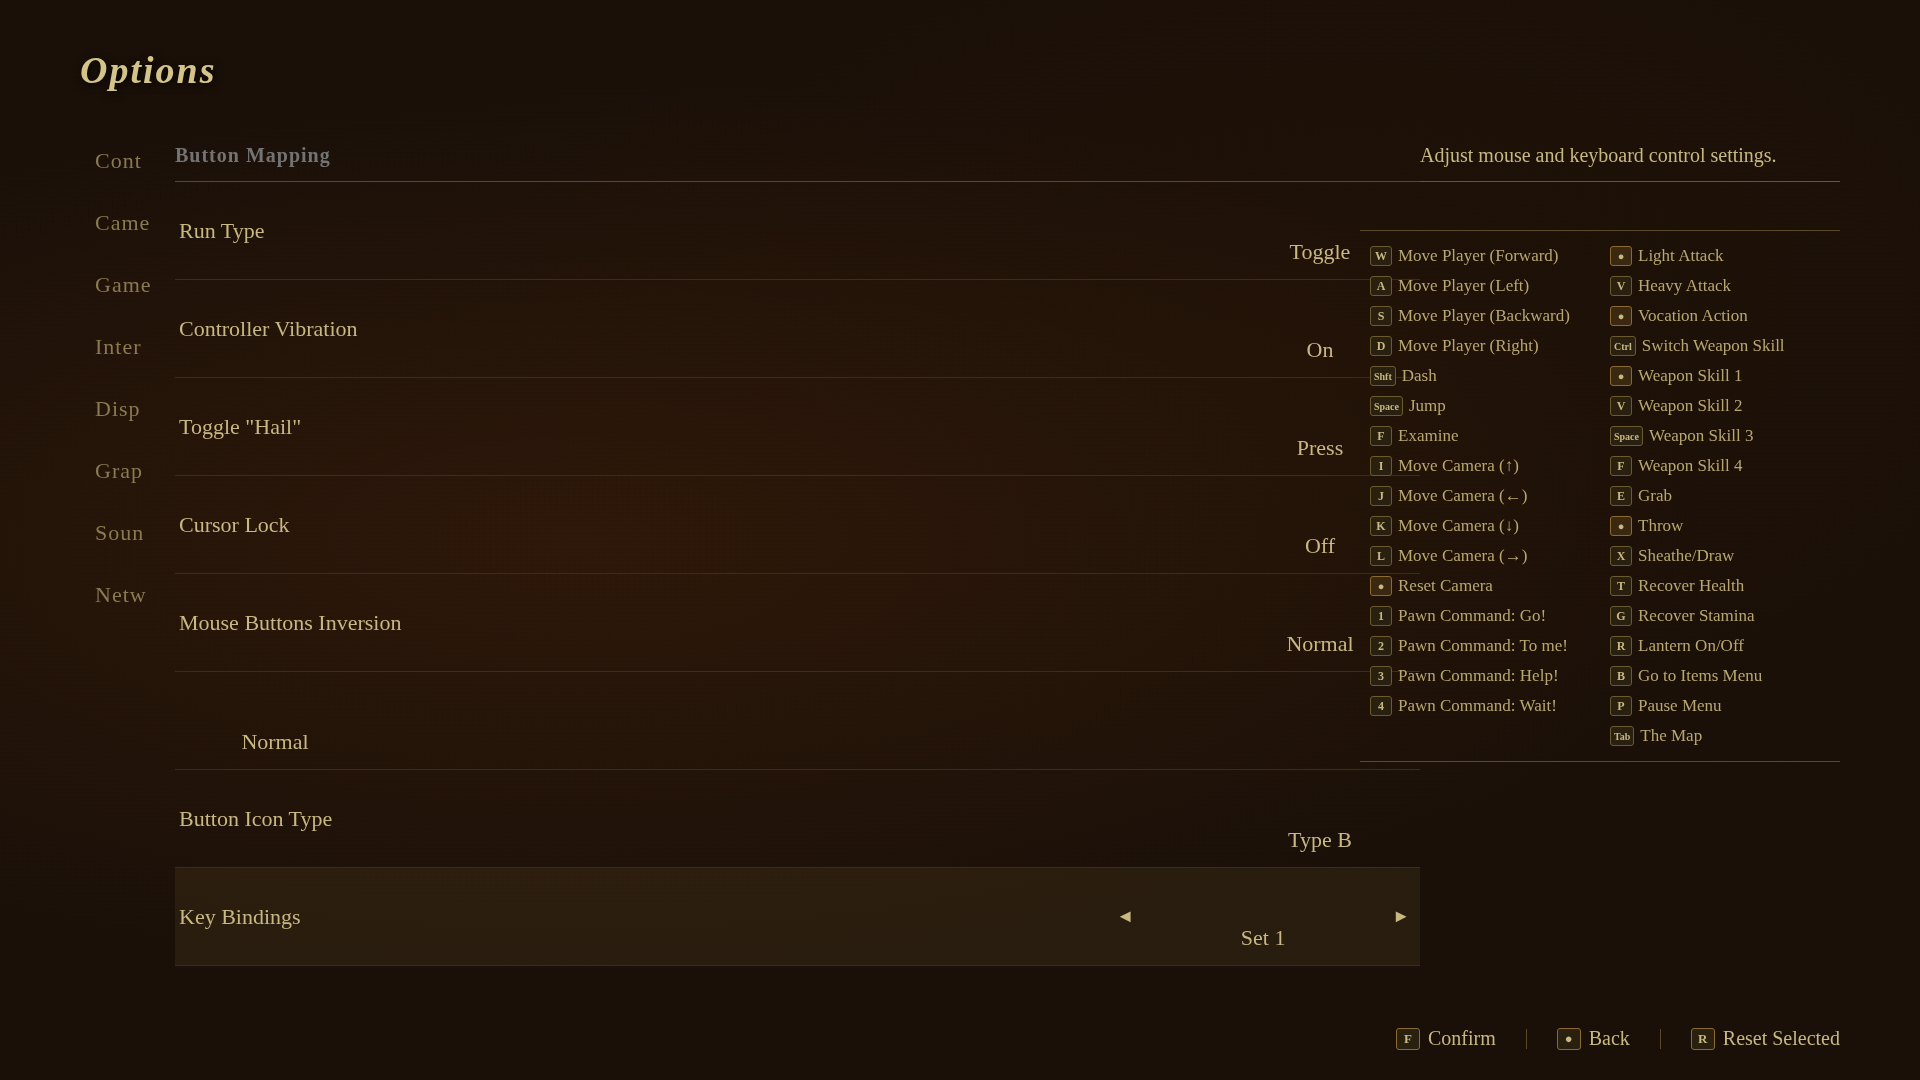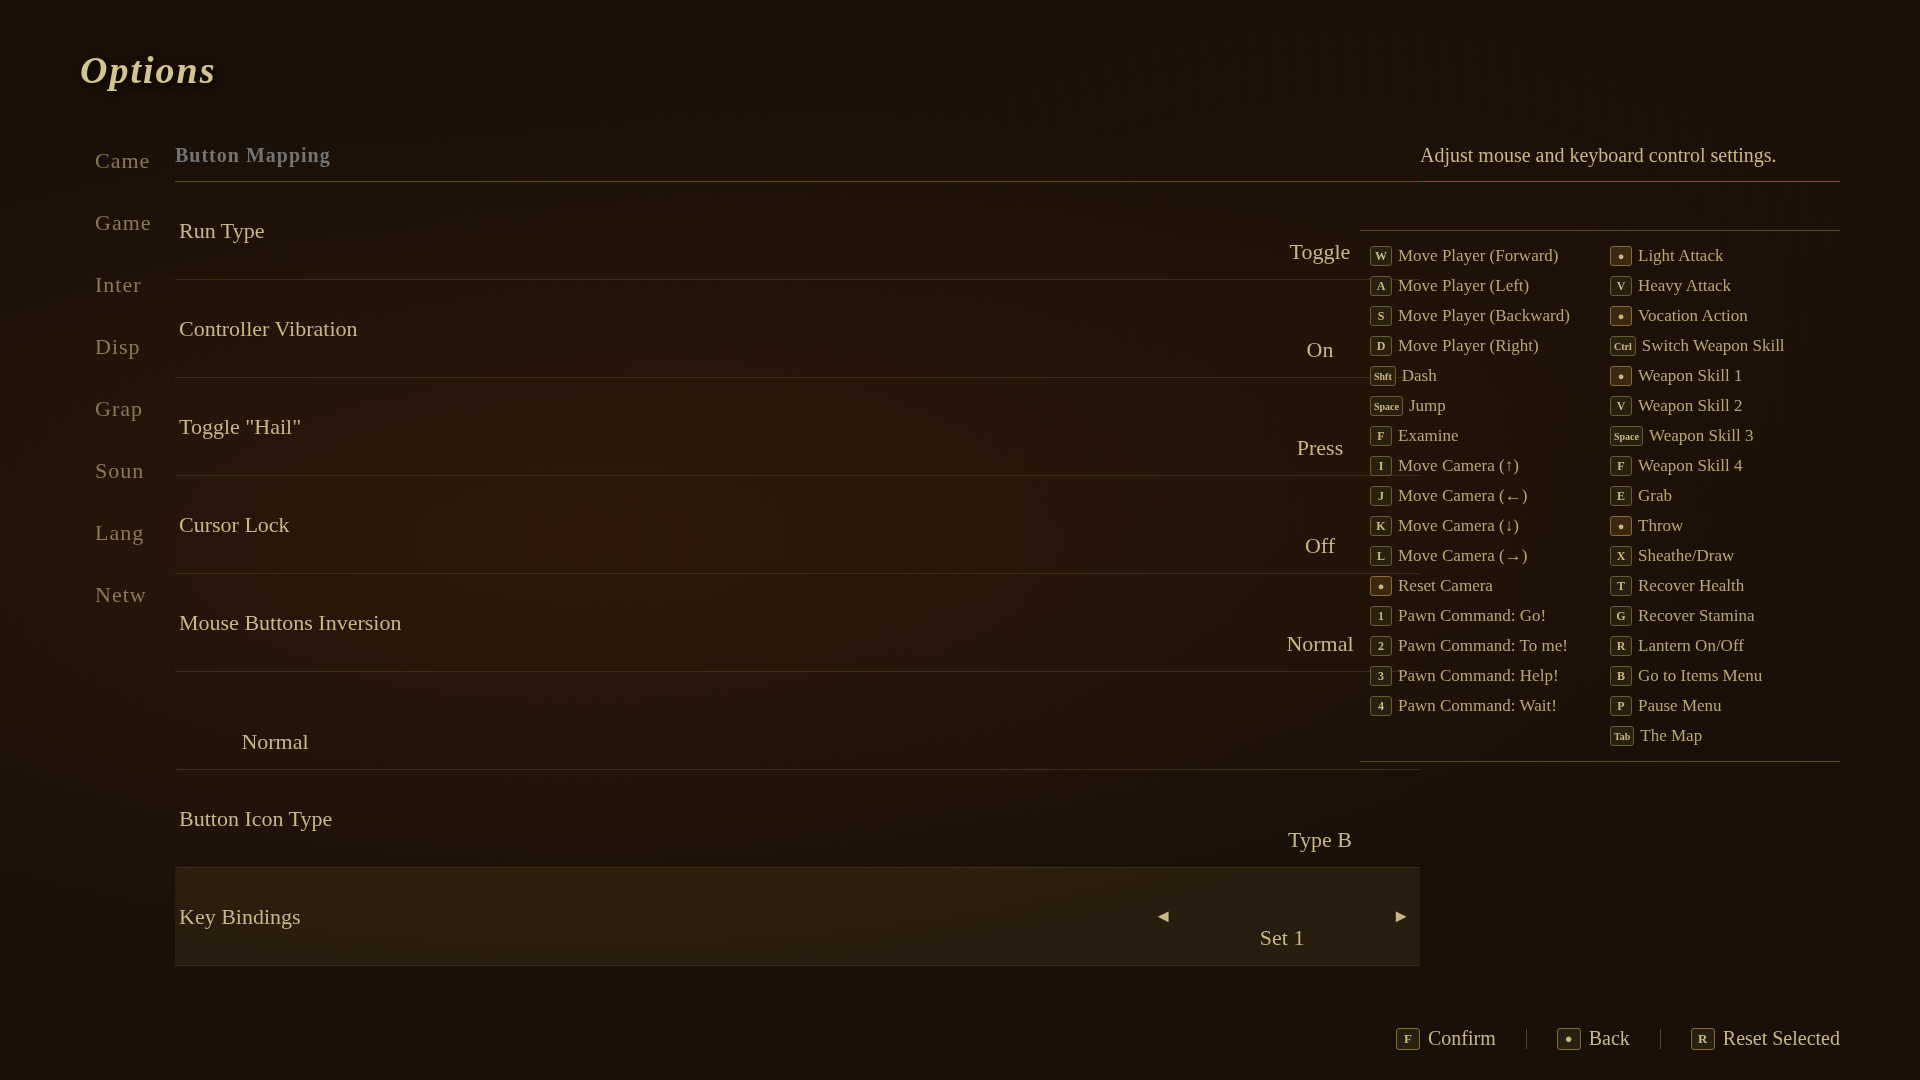--- a/index.html
+++ b/index.html
@@ -95,20 +95,21 @@
 
     .settings-value {
       min-width: 200px;
       text-align: center;
       color: #c8b882;
       margin-top: 43px;
     }
 
     .settings-row.key-bindings-row {
       background: rgba(150,120,60,0.12);
+      gap: 19px;
     }
 
     .arrow-left, .arrow-right {
       color: #c8b882;
       font-size: 18px;
       padding: 0 10px;
     }
 
     
     .description-panel {
@@ -219,27 +220,27 @@
       height: 20px;
       background: #5a4a2a;
     }
   </style>
 </head>
 <body>
 
 <h1 class="page-title">Options</h1>
 
 <nav class="sidebar">
+  <div class="sidebar-item">Cont</div>
   <div class="sidebar-item">Came</div>
   <div class="sidebar-item">Game</div>
   <div class="sidebar-item">Inter</div>
   <div class="sidebar-item">Disp</div>
   <div class="sidebar-item">Grap</div>
   <div class="sidebar-item">Soun</div>
-  <div class="sidebar-item">Lang</div>
   <div class="sidebar-item">Netw</div>
 </nav>
 
 <div class="main-content">
   <div class="section-header">Button Mapping</div>
 
   <div class="settings-row">
     <span class="settings-label">Run Type</span>
     <span class="settings-value">Toggle</span>
   </div>

